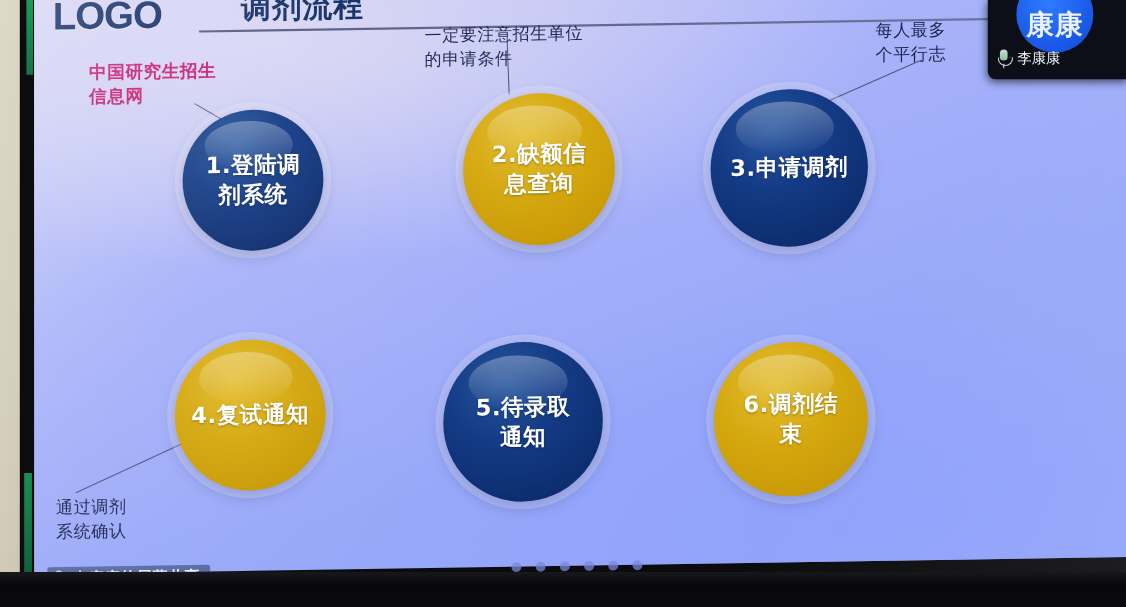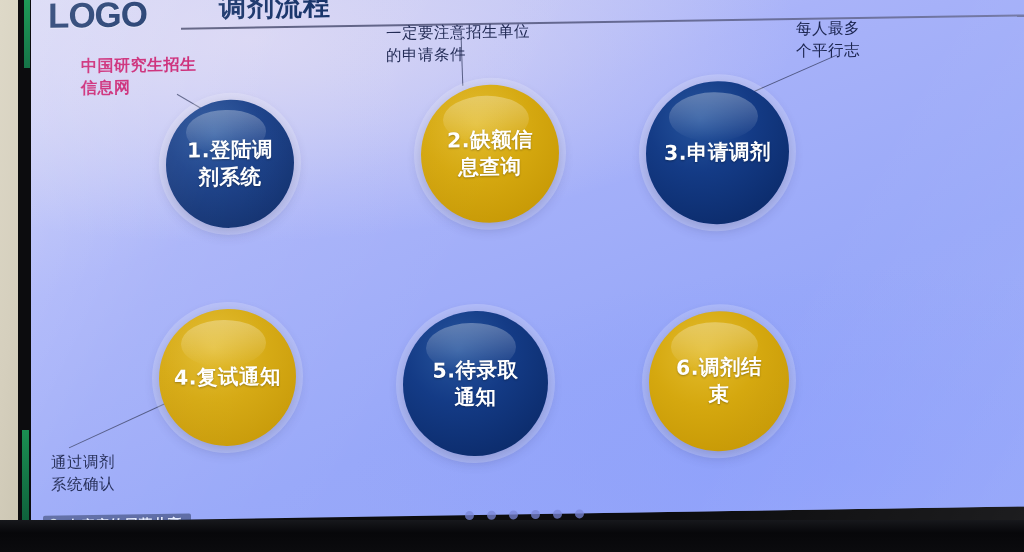--- a/index.html
+++ b/index.html
@@ -179,15 +179,28 @@
           <span class="arc"></span>
           <span class="stem"></span>
       </span>
       <span class="share-text">李康康的屏幕共享</span>
     </div>
 
   </div>
 
   <div class="glare"></div>
 
+  <div class="vid">
+    <div class="vid-avatar">
+      <span>康康</span>
+    </div>
+    <div class="vid-bar">
+      <span class="mic">
+        <span class="cap"></span>
+          <span class="arc"></span>
+          <span class="stem"></span>
+      </span>
+      <span class="vid-name">李康康</span>
+    </div>
+  </div>
 
   <div class="bezel-bottom"></div>
 </div>
 
 </body></html>

